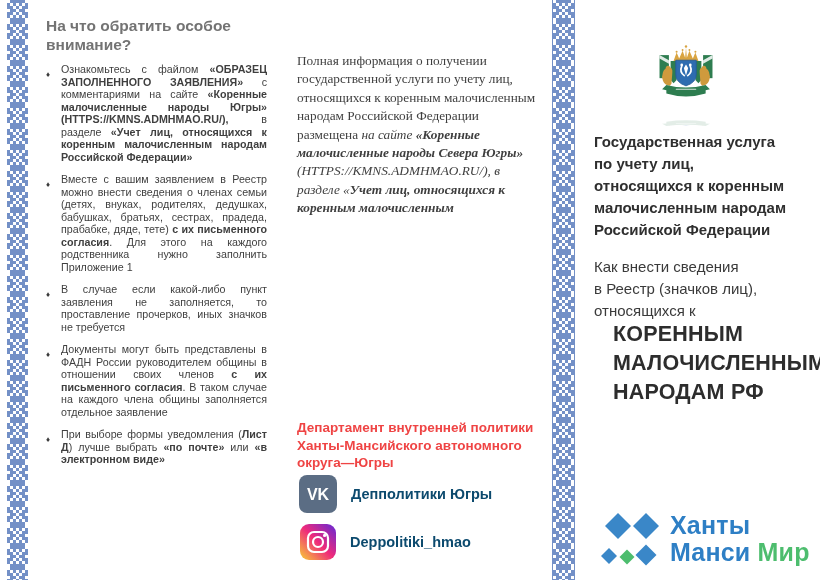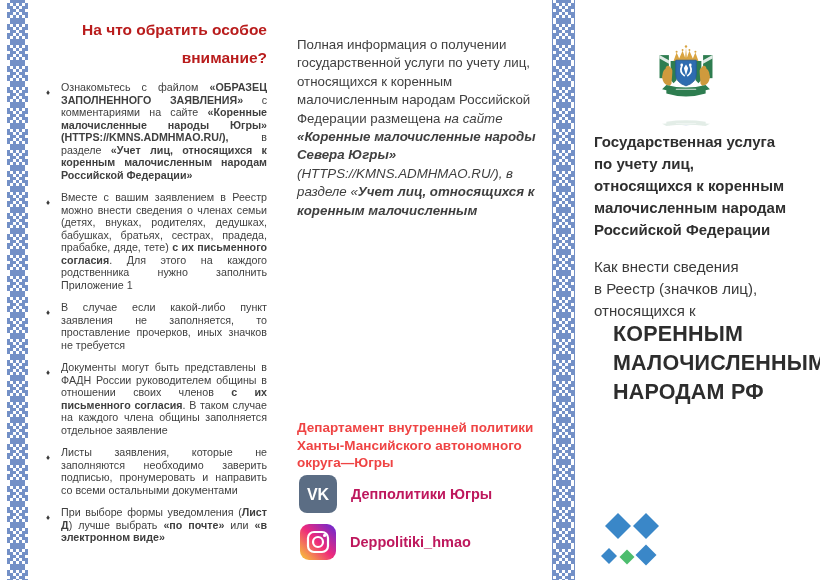--- a/index.html
+++ b/index.html
@@ -7,41 +7,41 @@
     width:820px;height:580px;position:relative;background:#ffffff;
     font-family:"Liberation Sans",sans-serif;color:#3f3f3f;overflow:hidden;
   }
   .strip{position:absolute;top:0;height:580px;}
   #strip-left{left:7px;}
   #strip-mid{left:552px;}
 
   
   #panel-left{position:absolute;left:46px;top:16px;width:221px;}
   #panel-left h1{
-    margin:0 0 9px 0;font-size:15.5px;line-height:28px;font-weight:700;
-    color:#b91c1c;white-space:pre-line;text-align:right;
+    margin:0 0 9px 0;font-size:15.5px;line-height:19px;font-weight:700;
+    color:#737373;white-space:pre-line;
   }
   #bullets{margin:0;padding:0;}
   .bullet{display:flex;gap:8px;margin-bottom:10px;}
   .bullet .bmark{flex:0 0 auto;width:7px;color:#3b3b3b;}
   .bullet .bmark::before{content:"\2666";font-size:8px;line-height:12.5px;}
   .bullet .btext{
     flex:1;font-size:10.7px;line-height:12.5px;text-align:justify;text-align-last:left;
   }
 
   
-  #panel-mid{position:absolute;left:297px;top:36px;width:243px;}
+  #panel-mid{position:absolute;left:297px;top:52px;width:243px;font-family:Liberation Serif, serif;}
   #info-par{font-size:13.3px;line-height:18.4px;}
   #department{
     position:absolute;left:297px;top:419px;width:252px;
     font-weight:700;font-size:13.5px;line-height:17.5px;white-space:pre-line;color:#ef4444;
   }
   #social{position:absolute;left:299px;top:474px;display:flex;flex-direction:column;gap:9px;}
   .social-row{display:flex;align-items:center;gap:14px;height:39px;}
-  .social-label{font-weight:700;font-size:14.5px;color:#be185d;}
+  .social-label{font-weight:700;font-size:14.5px;color:#0c4a6e;}
 
   
   #emblem{position:absolute;left:646px;top:44px;}
   #cover-title{
     position:absolute;left:594px;top:131px;width:222px;
     font-weight:700;font-size:15px;line-height:22px;white-space:pre-line;color:#2f2f2f;
   }
   #cover-subtitle{
     position:absolute;left:594px;top:256px;width:222px;
     font-size:15px;line-height:22px;white-space:pre-line;color:#3a3a3a;
@@ -132,24 +132,20 @@
         <span class="bmark"></span>
         <div class="btext"><span>В случае если какой-либо пункт заявления не заполняется, то проставление прочерков, иных значков не требуется</span></div>
       </div>
 
 
       <div class="bullet">
         <span class="bmark"></span>
         <div class="btext"><span>Документы могут быть представлены в ФАДН России руководителем общины в отношении своих членов </span><span style="font-weight: 700;">с их письменного согласия</span><span>. В таком случае на каждого члена общины заполняется отдельное заявление</span></div>
       </div>
 
-      <div class="bullet">
-        <span class="bmark"></span>
-        <div class="btext"><span>Листы заявления, которые не заполняются необходимо заверить подписью, пронумеровать и направить со всеми остальными документами</span></div>
-      </div>
 
       <div class="bullet">
         <span class="bmark"></span>
         <div class="btext"><span>При выборе формы уведомления (</span><span style="font-weight: 700;">Лист Д</span><span>) лучше выбрать </span><span style="font-weight: 700;">«по почте»</span><span> или </span><span style="font-weight: 700;">«в электронном виде»</span></div>
       </div>
     </div>
 </div>
 
 <div id="panel-mid">
   <div id="info-par"><span>Полная информация о получении государственной услуги по учету лиц, относящихся к коренным малочисленным народам Российской Федерации размещена </span><span style="font-style: italic;">на сайте </span><span style="font-weight: 700; font-style: italic;">«Коренные малочисленные народы Севера Югры»</span><span style="font-style: italic;"> (HTTPS://KMNS.ADMHMAO.RU/), в разделе «</span><span style="font-weight: 700; font-style: italic;">Учет лиц, относящихся к коренным малочисленным</span></div>
@@ -238,13 +234,17 @@
 <div id="logo">
   <svg width="64" height="58" viewBox="0 0 64 58">
     <g fill="#3a87c8">
       <path d="M22,2 L35,15 L22,28 L9,15 Z"></path>
       <path d="M50,2 L63,15 L50,28 L37,15 Z"></path>
       <path d="M13,37 L21,45 L13,53 L5,45 Z"></path>
       <path d="M50,33.5 L60.5,44 L50,54.5 L39.5,44 Z"></path>
     </g>
     <path d="M31,38.5 L38.5,46 L31,53.5 L23.5,46 Z" fill="#4dbd6e"></path>
   </svg>
+  <div id="logo-text">
+    <div><span style="color: rgb(46, 127, 197);">Ханты</span></div>
+    <div><span style="color: rgb(46, 127, 197);">Манси </span><span style="color: rgb(77, 189, 110);">Мир</span></div>
+  </div>
 </div>
 
 </body></html>

